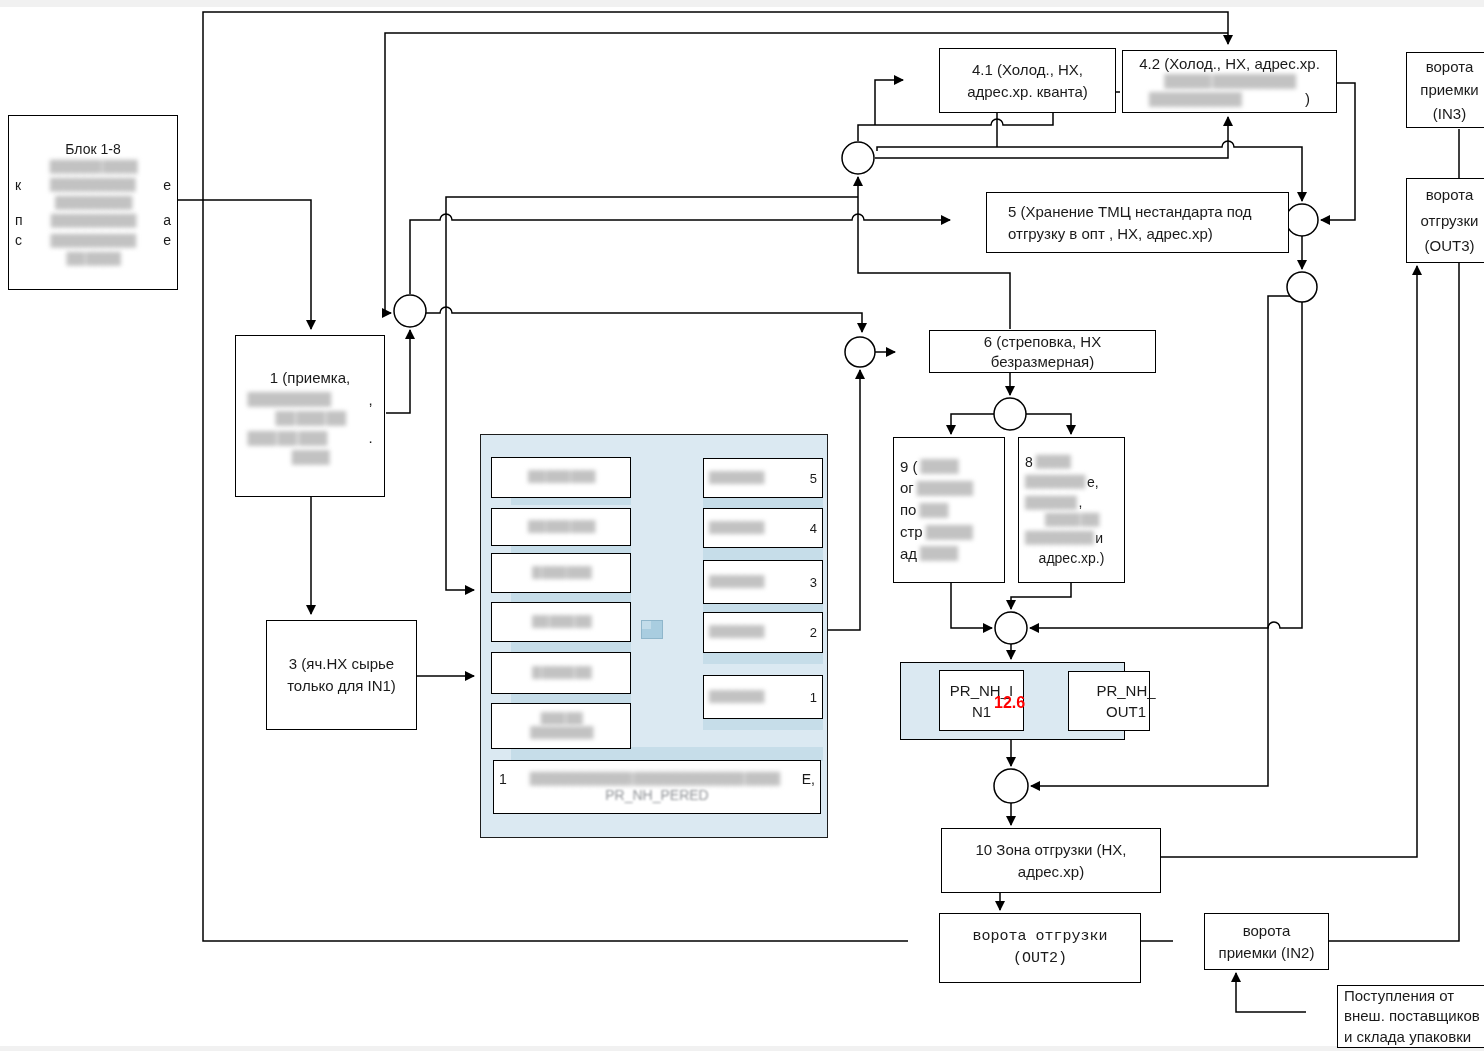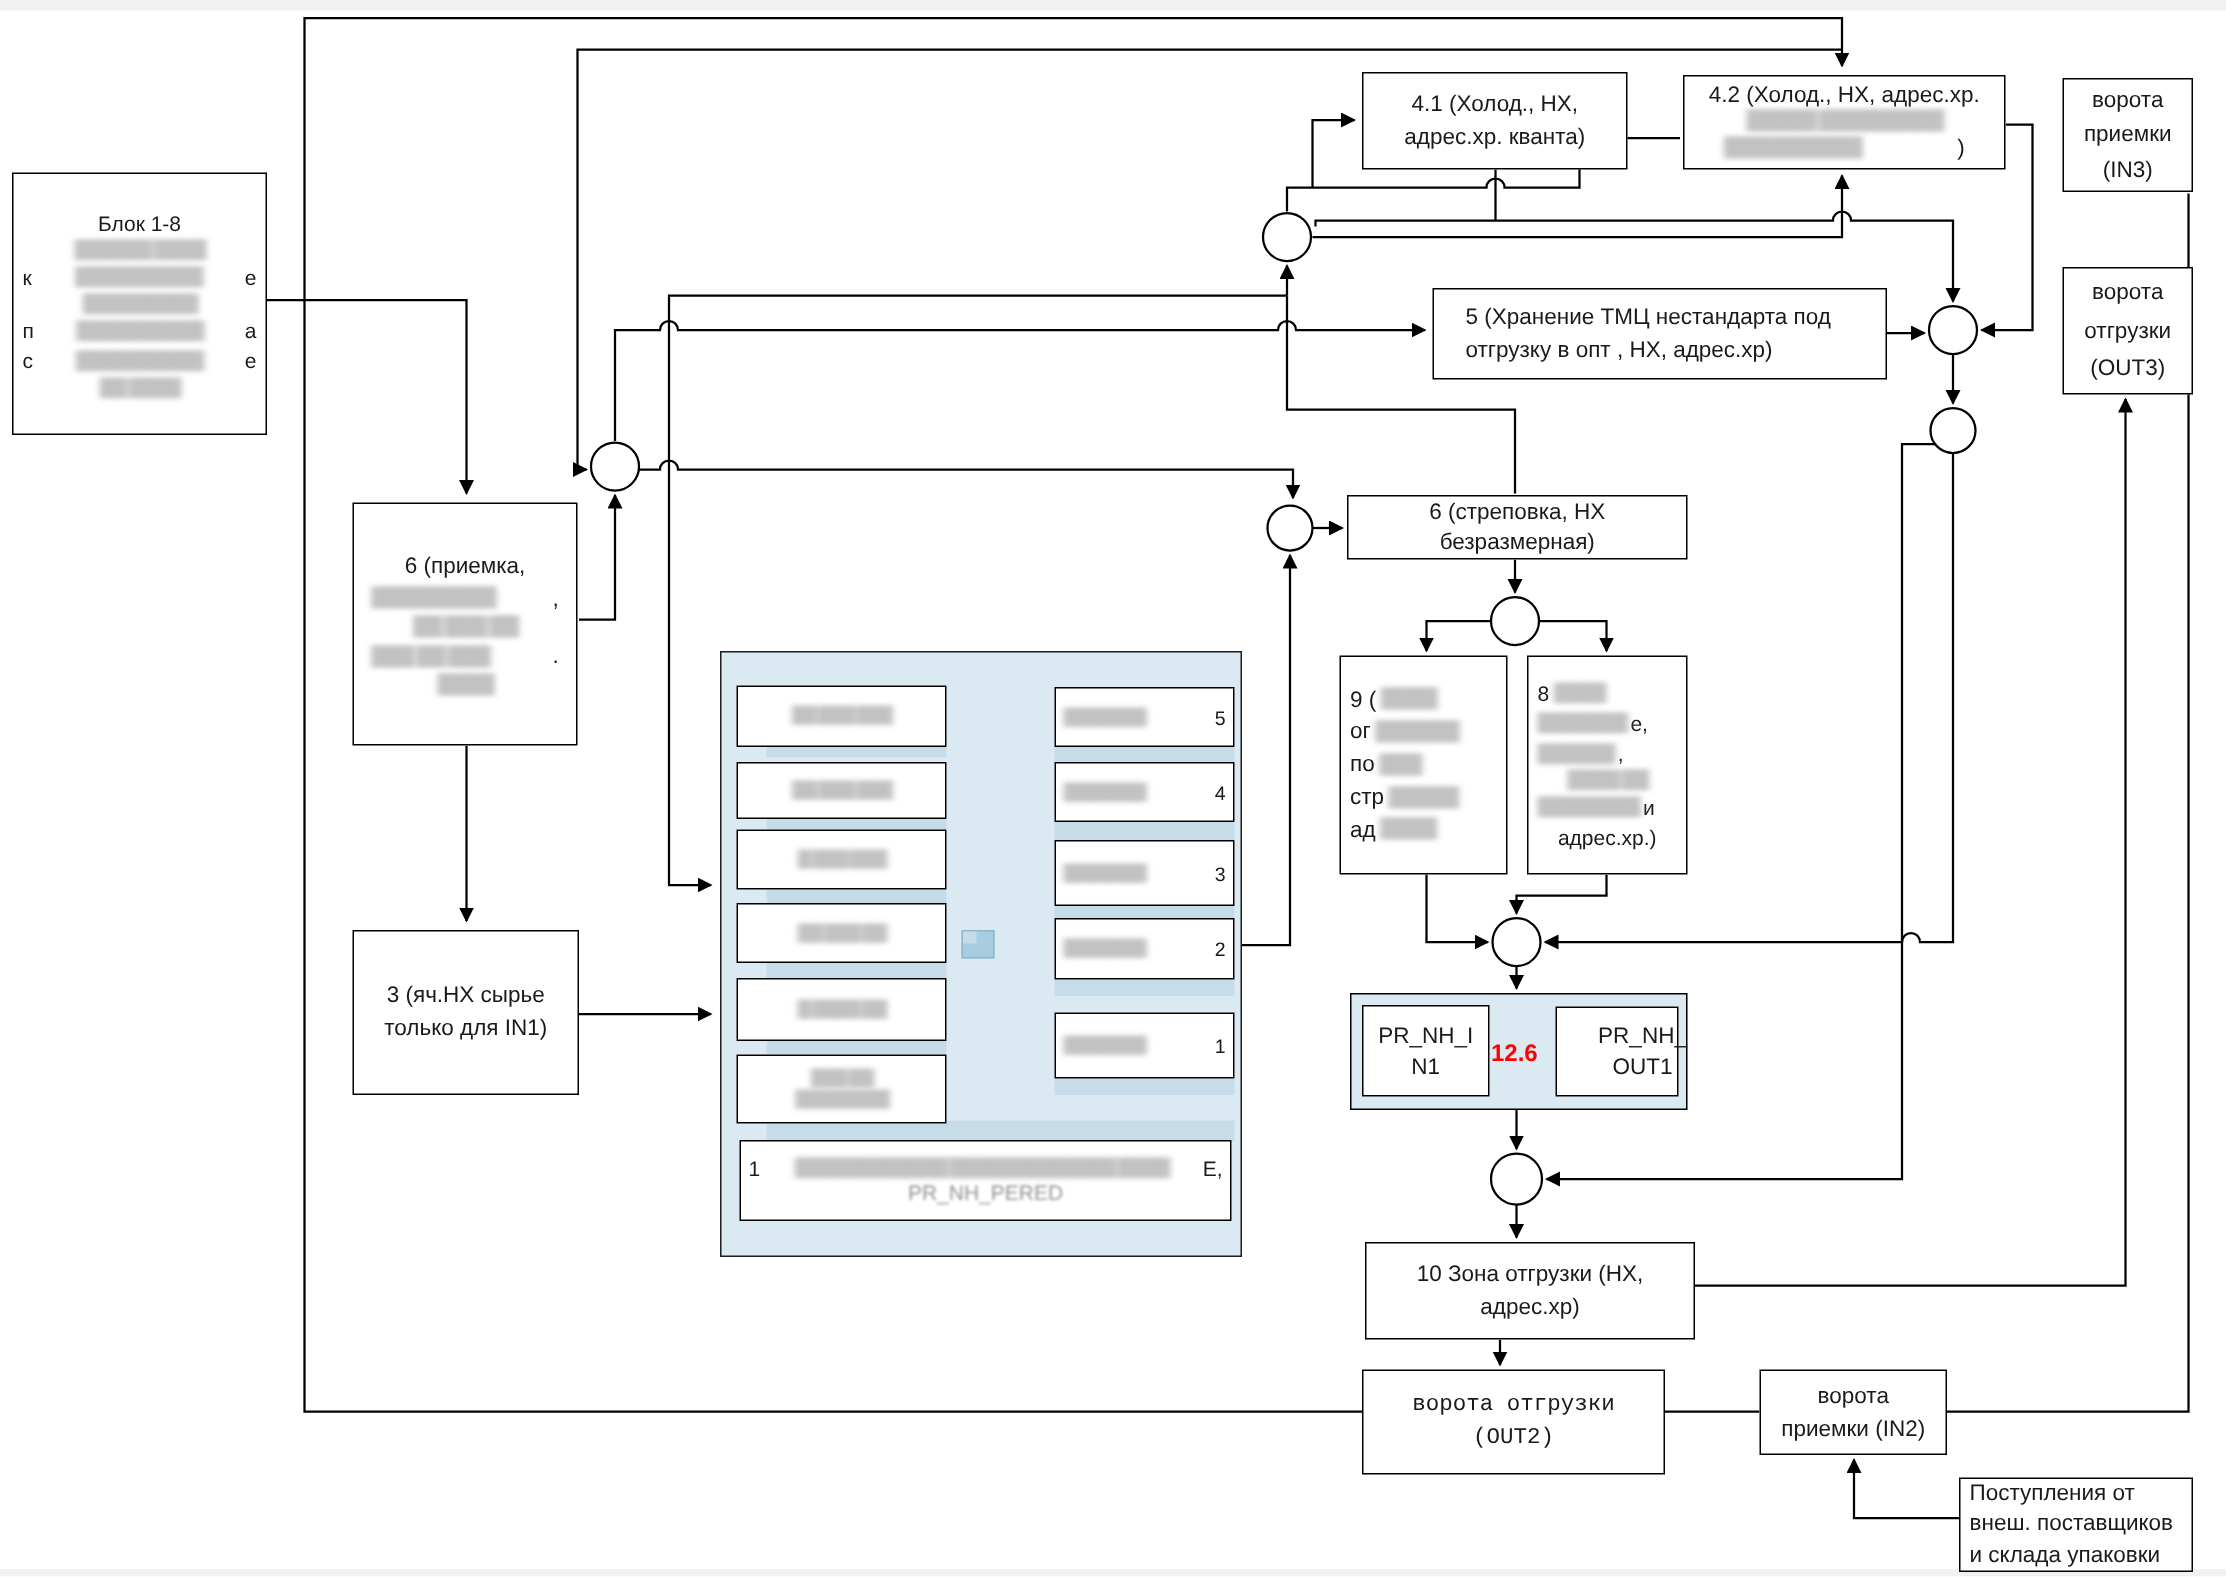--- a/index.html
+++ b/index.html
@@ -5,21 +5,21 @@
   html,body{margin:0;padding:0;background:#ffffff;}
   body{width:1484px;height:1051px;position:relative;overflow:hidden;
        font-family:"Liberation Sans", sans-serif;color:#1a1a1a;}
   .strip{position:absolute;left:0;width:1484px;background:#f1f1f1;}
   #stage{position:absolute;left:0;top:0;width:1484px;height:1051px;}
   svg{position:absolute;left:0;top:0;}
   .node{position:absolute;background:#ffffff;border:1.6px solid #000000;
         box-sizing:border-box;display:flex;flex-direction:column;
         justify-content:center;align-items:center;text-align:center;
         font-size:15px;line-height:1.45;padding:3px 6px;}
-  .pre{white-space:pre-line;}
+  .pre{white-space:pre-line;margin-left:31px;}
   .align-left{align-items:flex-start;text-align:left;}
   .align-left .segline{justify-content:flex-start;}
   .panel{position:absolute;background:#dbe9f2;border:1.6px solid #1d1d1d;box-sizing:border-box;}
   .band{position:absolute;background:#c6dde9;}
   .cell{position:absolute;background:#ffffff;border:1.5px solid #000000;
         box-sizing:border-box;display:flex;flex-direction:column;justify-content:center;
         font-size:13px;padding:2px 5px;}
   .segline{display:flex;justify-content:space-between;align-items:center;gap:3px;width:100%;}
   .segline.single{justify-content:center;}
   .redact{color:#c2c2c2;filter:blur(2.3px);letter-spacing:-1.5px;line-height:1.1;
@@ -122,21 +122,21 @@
           <span class="redact">██████████</span>
           <span>е</span>
         </div>
         <div class="segline single">
           <span class="redact">██ ████</span>
         </div>
       </div>
   </div>
 
   <div class="node" style="left:235px;top:335px;width:150px;height:162px;">
-    <div class="titleline">6 (приемка,</div>
+    <div class="titleline">1 (приемка,</div>
     <div style="width:92%;">
         <div class="segline">
           <span class="redact">█████████</span>
           <span>,</span>
         </div>
         <div class="segline single">
           <span class="redact">██ ███ ██</span>
         </div>
         <div class="segline">
           <span class="redact">███ ██ ███</span>

